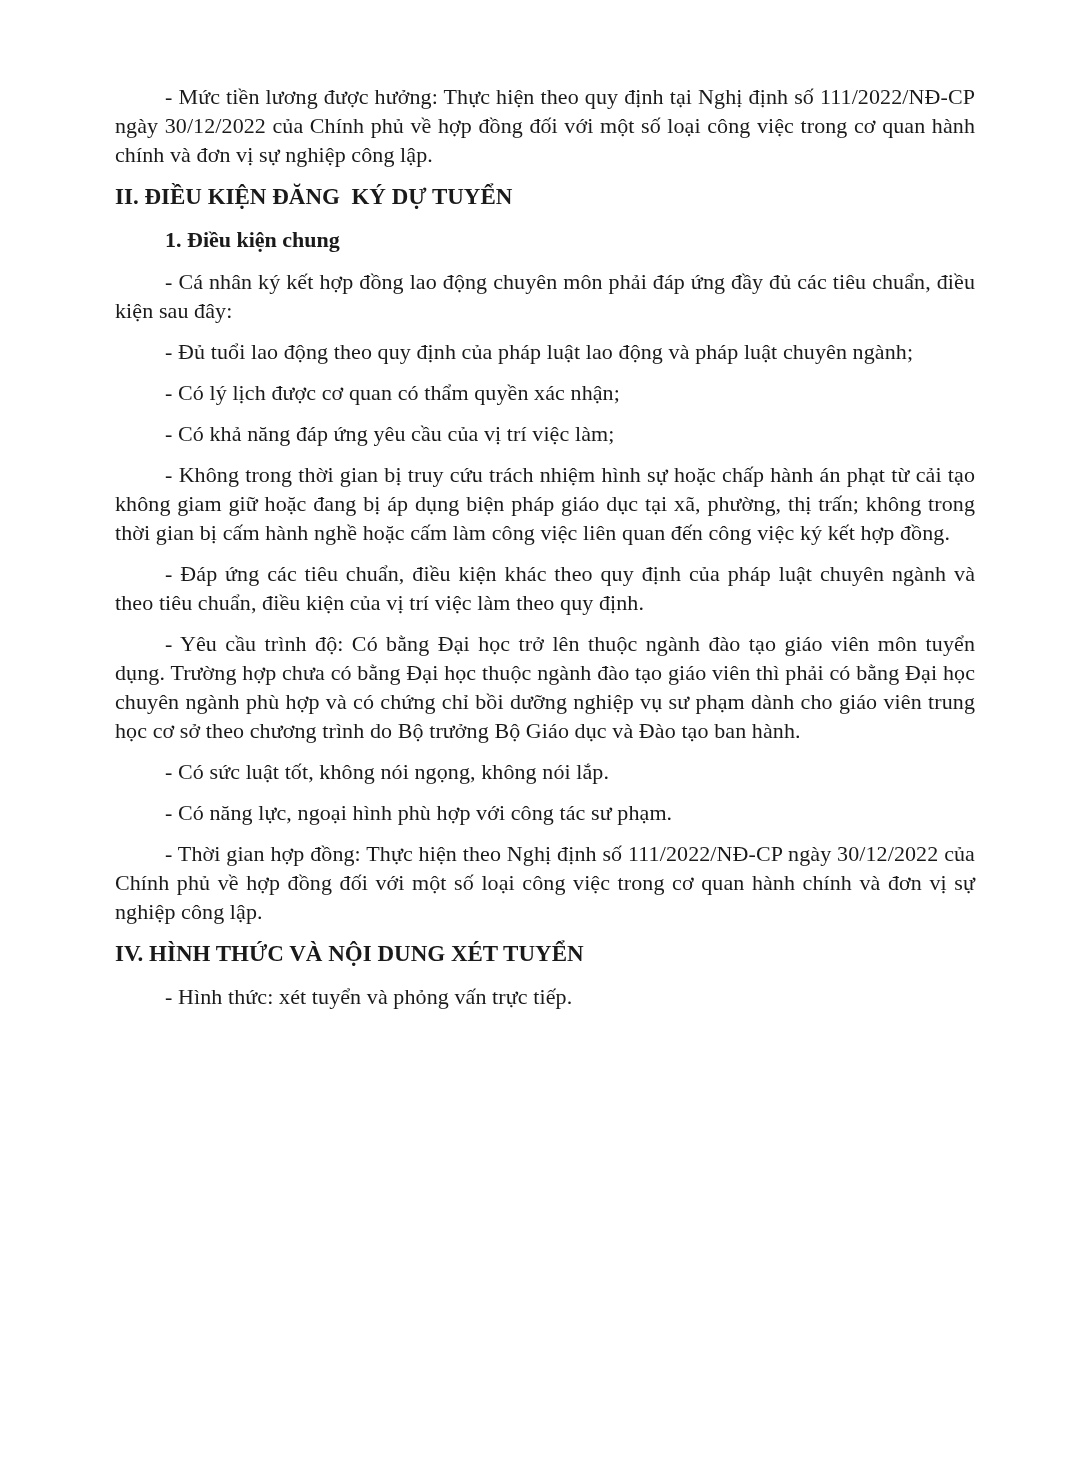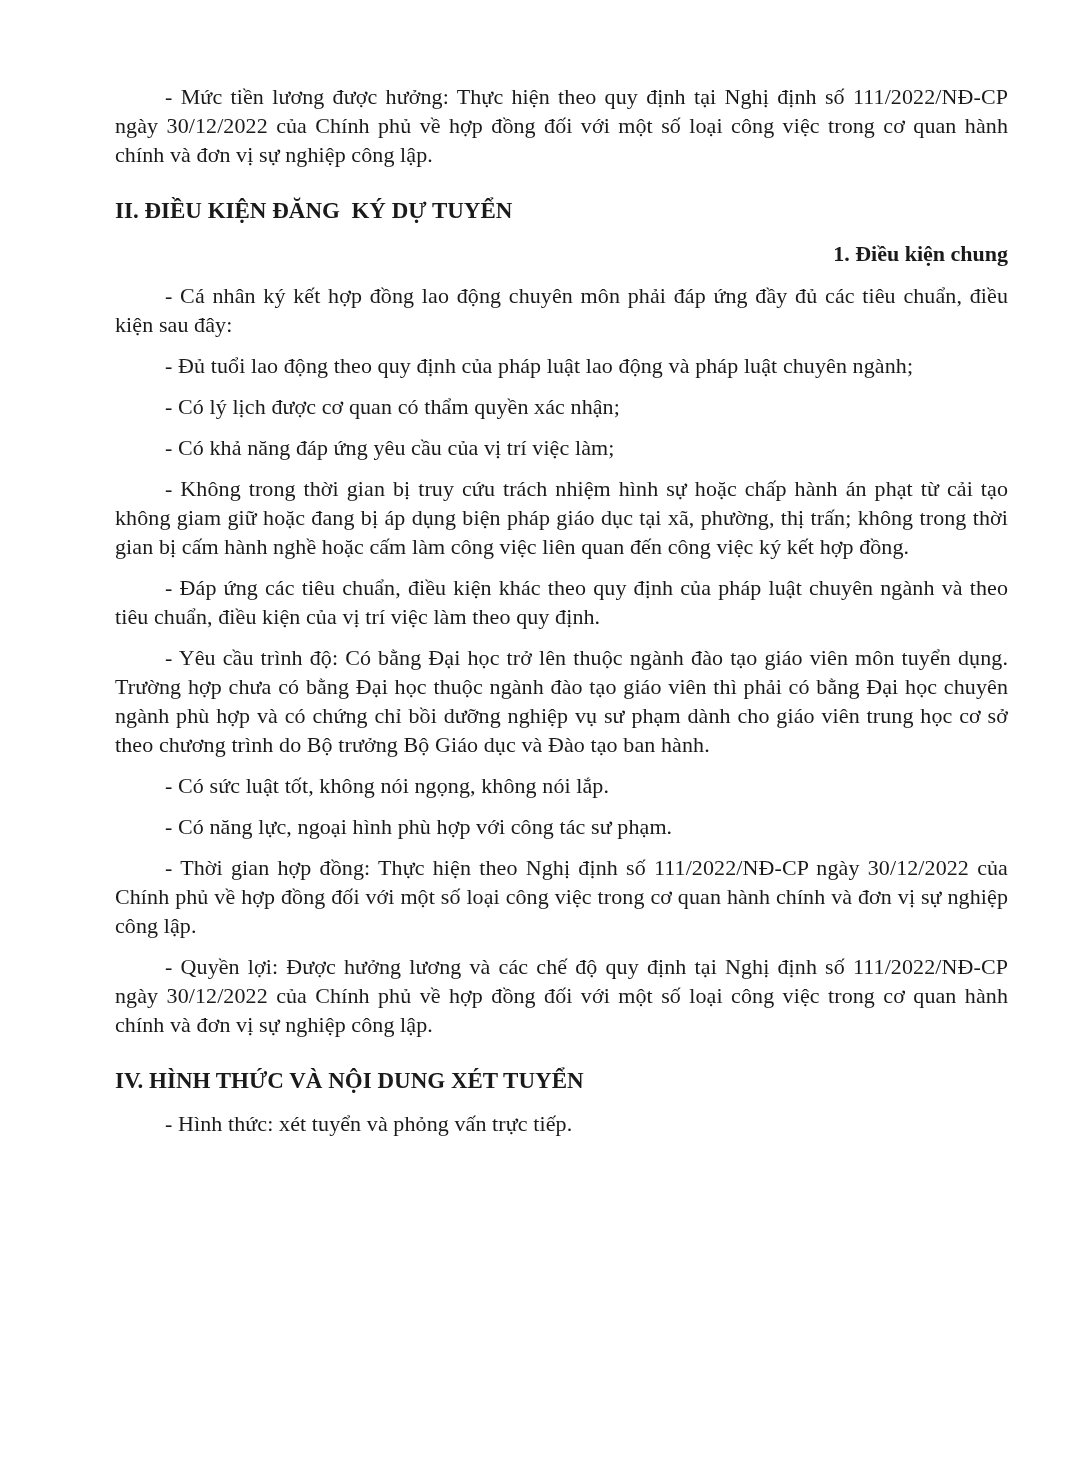--- a/index.html
+++ b/index.html
@@ -14,45 +14,45 @@
     font-family: "Liberation Serif", "DejaVu Serif", serif;
     color: #1a1a1a;
   }
   .page {
     box-sizing: border-box;
     position: absolute;
     top: 0;
     left: 0;
     width: 1080px;
     height: 1472px;
-    padding: 82px 72px 40px 115px;
+    padding: 82px 105px 40px 115px;
     background: #ffffff;
   }
   .para {
     font-size: 22px;
     line-height: 29px;
     text-align: justify;
     text-indent: 50px;
     margin: 0 0 12px 0;
     letter-spacing: 0.1px;
   }
   .section-heading {
     font-size: 23px;
     line-height: 30px;
     font-weight: bold;
     text-align: left;
     text-indent: 0;
-    margin: 27px 0 13px 0;
+    margin: 13px 0 13px 0;
     white-space: pre-wrap;
   }
   .subsection-heading {
     font-size: 22px;
     line-height: 29px;
     font-weight: bold;
-    text-align: right;
+    text-align: left;
     text-indent: 50px;
     margin: 0 0 13px 0;
   }
 </style>
 </head>
 <body>
 
 <div class="page">
   <p class="para">- Mức tiền lương được hưởng: Thực hiện theo quy định tại Nghị định số 111/2022/NĐ-CP ngày 30/12/2022 của Chính phủ về hợp đồng đối với một số loại công việc trong cơ quan hành chính và đơn vị sự nghiệp công lập.</p>
   <p class="section-heading">II. ĐIỀU KIỆN ĐĂNG  KÝ DỰ TUYỂN</p>
@@ -60,16 +60,15 @@
   <p class="para">- Cá nhân ký kết hợp đồng lao động chuyên môn phải đáp ứng đầy đủ các tiêu chuẩn, điều kiện sau đây:</p>
   <p class="para">- Đủ tuổi lao động theo quy định của pháp luật lao động và pháp luật chuyên ngành;</p>
   <p class="para">- Có lý lịch được cơ quan có thẩm quyền xác nhận;</p>
   <p class="para">- Có khả năng đáp ứng yêu cầu của vị trí việc làm;</p>
   <p class="para">- Không trong thời gian bị truy cứu trách nhiệm hình sự hoặc chấp hành án phạt từ cải tạo không giam giữ hoặc đang bị áp dụng biện pháp giáo dục tại xã, phường, thị trấn; không trong thời gian bị cấm hành nghề hoặc cấm làm công việc liên quan đến công việc ký kết hợp đồng.</p>
   <p class="para">- Đáp ứng các tiêu chuẩn, điều kiện khác theo quy định của pháp luật chuyên ngành và theo tiêu chuẩn, điều kiện của vị trí việc làm theo quy định.</p>
   <p class="para">- Yêu cầu trình độ: Có bằng Đại học trở lên thuộc ngành đào tạo giáo viên môn tuyển dụng. Trường hợp chưa có bằng Đại học thuộc ngành đào tạo giáo viên thì phải có bằng Đại học chuyên ngành phù hợp và có chứng chỉ bồi dưỡng nghiệp vụ sư phạm dành cho giáo viên trung học cơ sở theo chương trình do Bộ trưởng Bộ Giáo dục và Đào tạo ban hành.</p>
   <p class="para">- Có sức luật tốt, không nói ngọng, không nói lắp.</p>
   <p class="para">- Có năng lực, ngoại hình phù hợp với công tác sư phạm.</p>
   <p class="para">- Thời gian hợp đồng: Thực hiện theo Nghị định số 111/2022/NĐ-CP ngày 30/12/2022 của Chính phủ về hợp đồng đối với một số loại công việc trong cơ quan hành chính và đơn vị sự nghiệp công lập.</p>
-  <p class="para">- Quyền lợi: Được hưởng lương và các chế độ quy định tại Nghị định số 111/2022/NĐ-CP ngày 30/12/2022 của Chính phủ về hợp đồng đối với một số loại công việc trong cơ quan hành chính và đơn vị sự nghiệp công lập.</p>
   <p class="section-heading">IV. HÌNH THỨC VÀ NỘI DUNG XÉT TUYỂN</p>
   <p class="para">- Hình thức: xét tuyển và phỏng vấn trực tiếp.</p>
 </div>
 
 </body></html>

